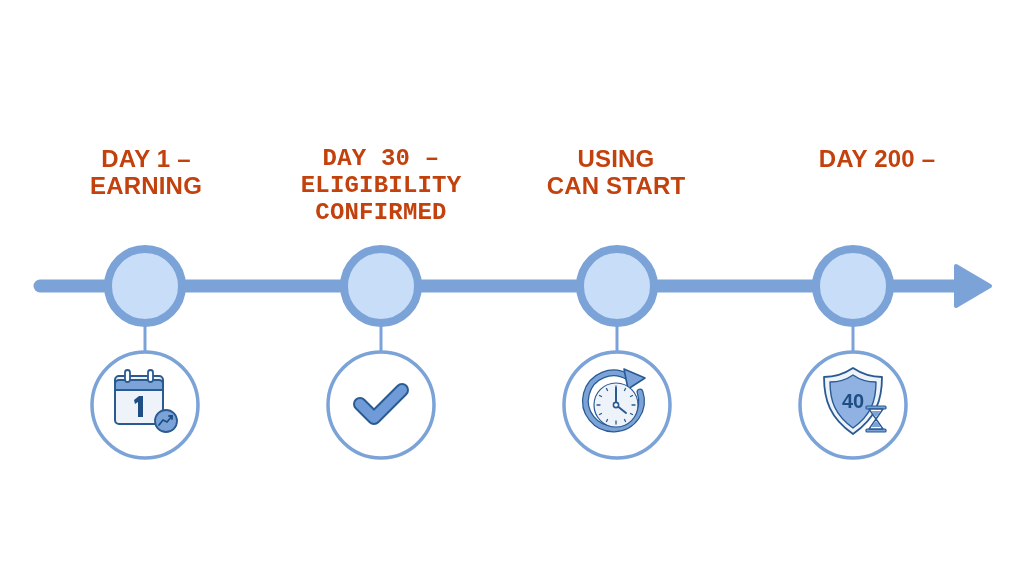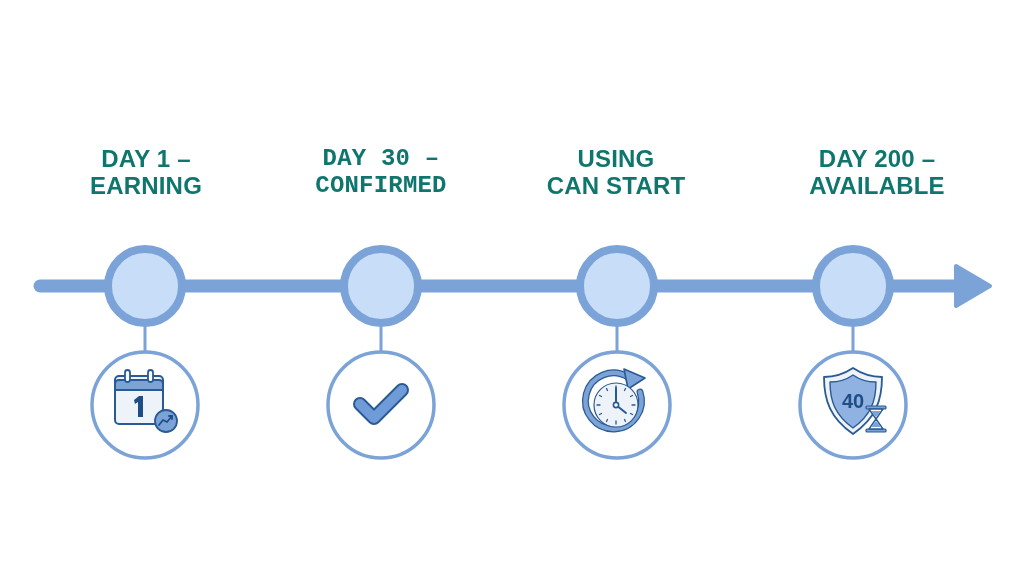--- a/index.html
+++ b/index.html
@@ -16,21 +16,21 @@
     }
     .stage {
       position: absolute;
       left: 0; top: 0;
       width: 1024px; height: 572px;
     }
     .milestone-label {
       position: absolute;
       width: 220px;
       text-align: center;
-      color: #0f766e;
+      color: #c2410c;
       font-weight: 700;
       font-size: 24px;
       line-height: 27px;
       letter-spacing: 0.2px;
       top: 145px;
     }
     .milestone-label span {
       display: block;
     }
     svg.timeline {
@@ -42,29 +42,29 @@
 <body>
 
 <div class="stage">
 
   <div class="milestone-label" style="left:36px;">
     <span>DAY 1 –</span>
     <span>EARNING</span>
   </div>
   <div class="milestone-label" style="left:271px;font-family:Liberation Mono, monospace;">
     <span>DAY 30 –</span>
+    <span>ELIGIBILITY</span>
     <span>CONFIRMED</span>
   </div>
   <div class="milestone-label" style="left:506px;">
     <span>USING</span>
     <span>CAN START</span>
   </div>
   <div class="milestone-label" style="left:767px;">
     <span>DAY 200 –</span>
-    <span>AVAILABLE</span>
   </div>
 
   <svg class="timeline" width="1024" height="572" viewBox="0 0 1024 572" xmlns="http://www.w3.org/2000/svg">
 
     <g>
       <line x1="40" y1="286" x2="962" y2="286" stroke="#7ba3d8" stroke-width="13" stroke-linecap="round"></line>
       <polygon points="956,266 990,286 956,306" fill="#7ba3d8" stroke="#7ba3d8" stroke-width="4" stroke-linejoin="round"></polygon>
     </g>
 
     <g>

